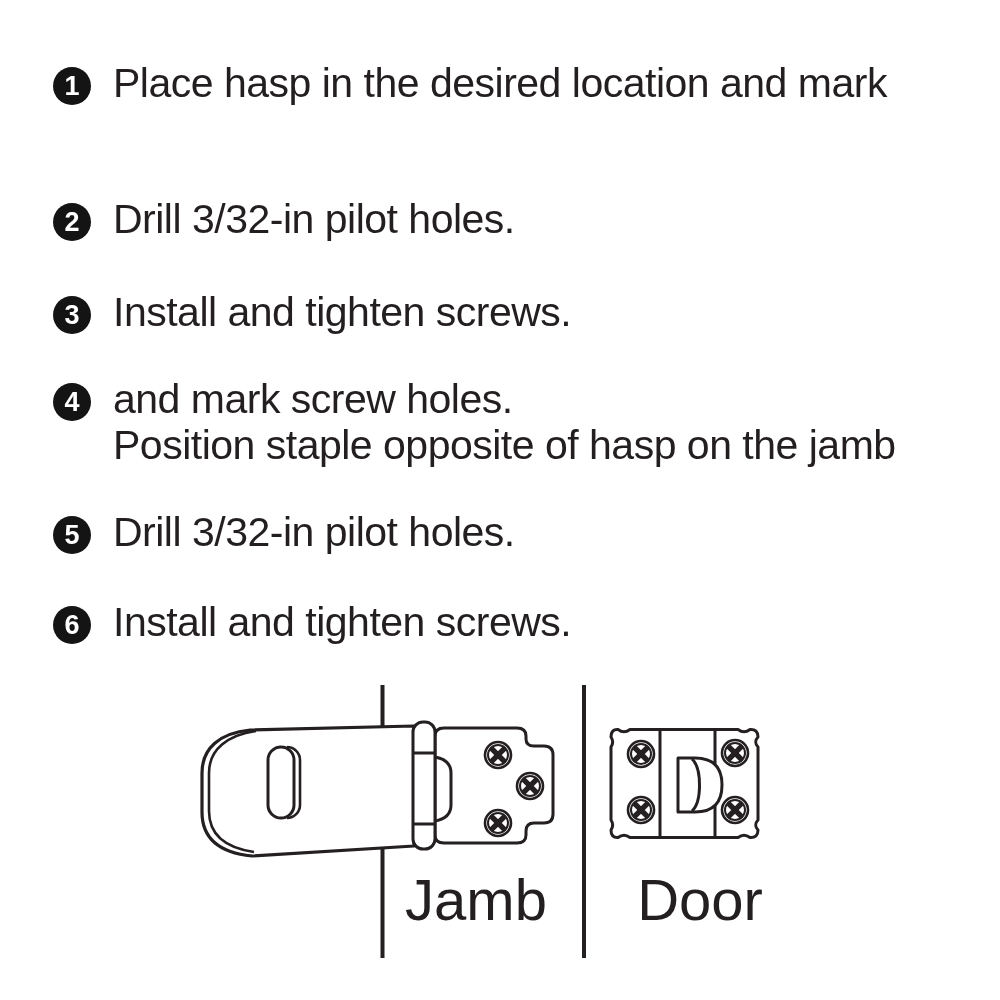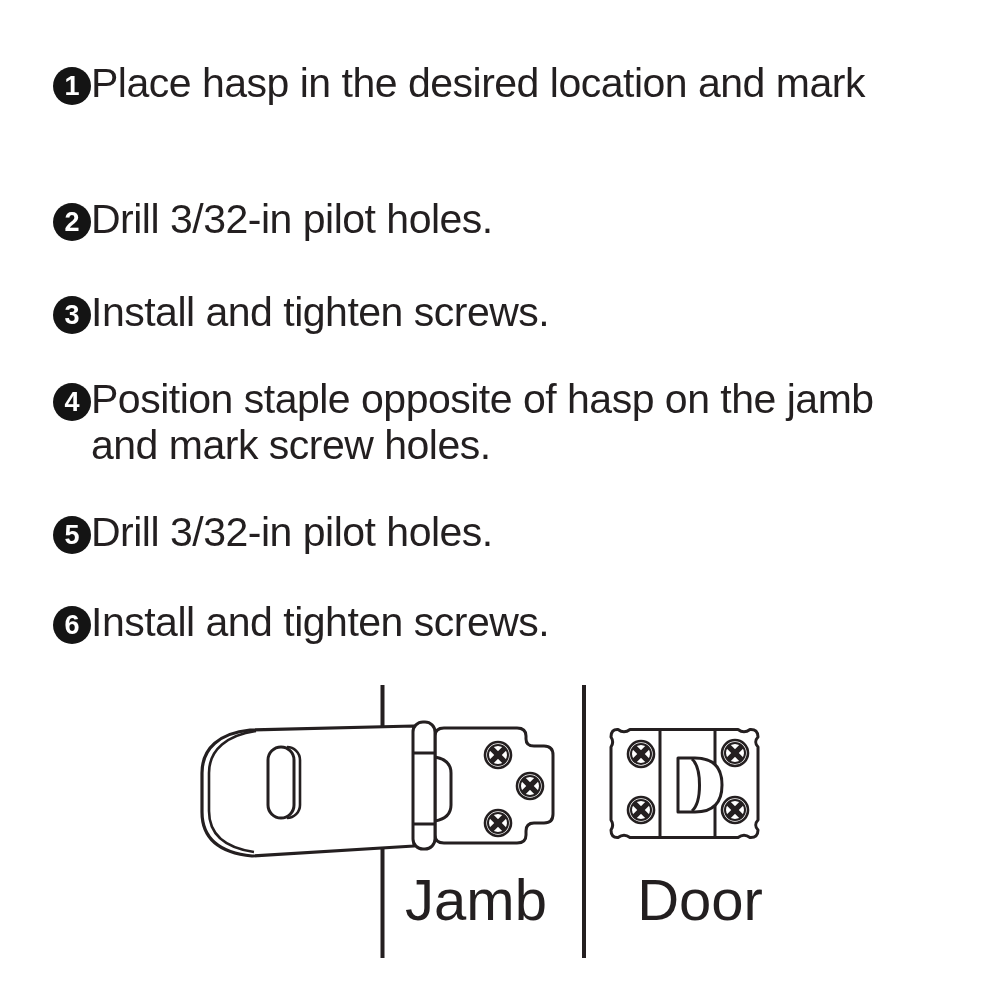--- a/index.html
+++ b/index.html
@@ -3,21 +3,21 @@
 <meta charset="utf-8">
 <style>
   * { margin:0; padding:0; box-sizing:border-box; }
   html,body { width:1000px; height:1000px; background:#ffffff; overflow:hidden;
               font-family:"Liberation Sans", sans-serif; }
   .sheet { position:relative; width:1000px; height:1000px; background:#fff; }
   .step { position:absolute; left:53px; display:flex; align-items:flex-start; width:920px; }
   .badge { flex:none; width:38px; height:38px; margin-top:7px; border-radius:50%;
            background:#141414; color:#ffffff; font-size:27px; font-weight:bold;
            display:flex; align-items:center; justify-content:center; }
-  .stext { font-size:41px; line-height:46px; letter-spacing:-0.5px;
+  .stext { margin-left:22px; font-size:41px; line-height:46px; letter-spacing:-0.5px;
            color:#231f20; }
   .ln { display:block; white-space:nowrap; }
   .diagram { position:absolute; left:0; top:0; width:1000px; height:1000px; }
   .dlabel { font-family:"Liberation Sans", sans-serif; font-size:58px; fill:#231f20; }
 </style>
 </head>
 <body>
 
 <div class="sheet">
 
@@ -38,22 +38,22 @@
   <div class="step" style="top:289px">
     <div class="badge">3</div>
     <div class="stext">
       <span class="ln">Install and tighten screws.</span>
     </div>
   </div>
 
   <div class="step" style="top:376px">
     <div class="badge">4</div>
     <div class="stext">
+      <span class="ln">and mark screw holes.</span>
       <span class="ln">Position staple opposite of hasp on the jamb</span>
-      <span class="ln">and mark screw holes.</span>
     </div>
   </div>
 
   <div class="step" style="top:509px">
     <div class="badge">5</div>
     <div class="stext">
       <span class="ln">Drill 3/32-in pilot holes.</span>
     </div>
   </div>
 

